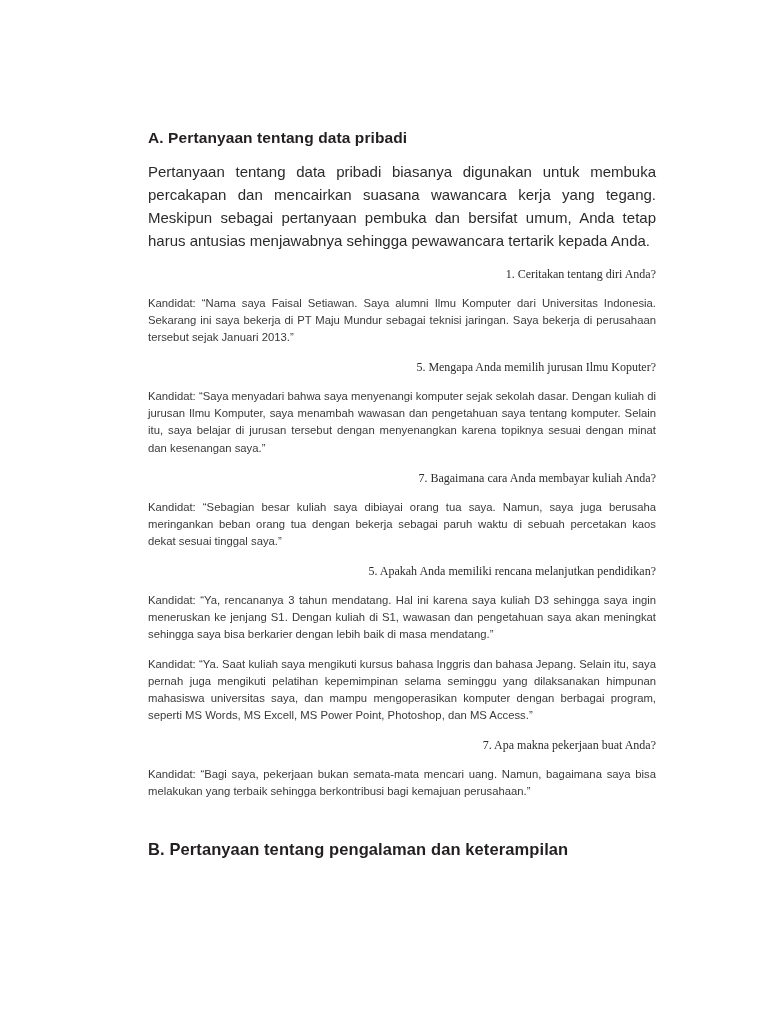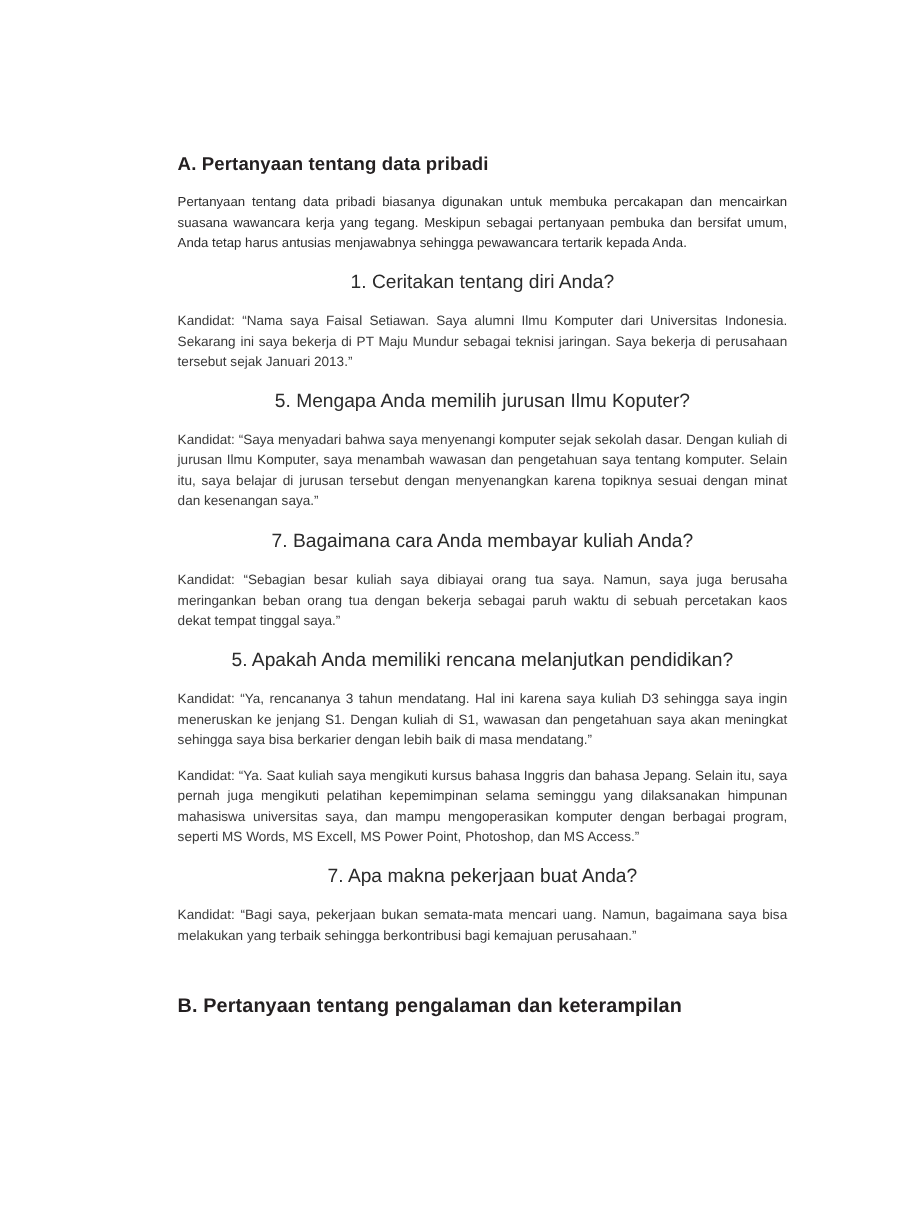--- a/index.html
+++ b/index.html
@@ -31,32 +31,33 @@
     margin: 0 0 14px 0;
     letter-spacing: 0.1px;
     line-height: 1.25;
   }
   h1.section-heading.second {
     font-size: 16.5px;
     margin-top: 38px;
     margin-bottom: 0;
   }
   p.para {
-    font-size: 11px;
+    font-size: 15px;
     line-height: 1.52;
     margin: 0 0 12px 0;
     text-align: justify;
     color: #2b2b2b;
   }
   p.question {
-    font-size: 16px;
+    font-size: 12px;
     line-height: 1.5;
     margin: 0 0 12px 0;
     color: #2b2b2b;
-    text-align: center;
+    text-align: right;
+    font-family: Liberation Serif, serif;
   }
   p.answer {
     font-size: 11.3px;
     line-height: 1.52;
     margin: 0 0 12px 0;
     text-align: justify;
     color: #3a3a3a;
   }
 </style>
 </head>
@@ -69,21 +70,21 @@
 
     <p class="para">Pertanyaan tentang data pribadi biasanya digunakan untuk membuka percakapan dan mencairkan suasana wawancara kerja yang tegang. Meskipun sebagai pertanyaan pembuka dan bersifat umum, Anda tetap harus antusias menjawabnya sehingga pewawancara tertarik kepada Anda.</p>
 
     <p class="question">1. Ceritakan tentang diri Anda?</p>
     <p class="answer">Kandidat: “Nama saya Faisal Setiawan. Saya alumni Ilmu Komputer dari Universitas Indonesia. Sekarang ini saya bekerja di PT Maju Mundur sebagai teknisi jaringan. Saya bekerja di perusahaan tersebut sejak Januari 2013.”</p>
 
     <p class="question">5. Mengapa Anda memilih jurusan Ilmu Koputer?</p>
     <p class="answer">Kandidat: “Saya menyadari bahwa saya menyenangi komputer sejak sekolah dasar. Dengan kuliah di jurusan Ilmu Komputer, saya menambah wawasan dan pengetahuan saya tentang komputer. Selain itu, saya belajar di jurusan tersebut dengan menyenangkan karena topiknya sesuai dengan minat dan kesenangan saya.”</p>
 
     <p class="question">7. Bagaimana cara Anda membayar kuliah Anda?</p>
-    <p class="answer">Kandidat: “Sebagian besar kuliah saya dibiayai orang tua saya. Namun, saya juga berusaha meringankan beban orang tua dengan bekerja sebagai paruh waktu di sebuah percetakan kaos dekat tempat tinggal saya.”</p>
+    <p class="answer">Kandidat: “Sebagian besar kuliah saya dibiayai orang tua saya. Namun, saya juga berusaha meringankan beban orang tua dengan bekerja sebagai paruh waktu di sebuah percetakan kaos dekat sesuai tinggal saya.”</p>
 
     <p class="question">5. Apakah Anda memiliki rencana melanjutkan pendidikan?</p>
     <p class="answer">Kandidat: “Ya, rencananya 3 tahun mendatang. Hal ini karena saya kuliah D3 sehingga saya ingin meneruskan ke jenjang S1. Dengan kuliah di S1, wawasan dan pengetahuan saya akan meningkat sehingga saya bisa berkarier dengan lebih baik di masa mendatang.”</p>
 
     <p class="answer">Kandidat: “Ya. Saat kuliah saya mengikuti kursus bahasa Inggris dan bahasa Jepang. Selain itu, saya pernah juga mengikuti pelatihan kepemimpinan selama seminggu yang dilaksanakan himpunan mahasiswa universitas saya, dan mampu mengoperasikan komputer dengan berbagai program, seperti MS Words, MS Excell, MS Power Point, Photoshop, dan MS Access.”</p>
 
     <p class="question">7. Apa makna pekerjaan buat Anda?</p>
     <p class="answer">Kandidat: “Bagi saya, pekerjaan bukan semata-mata mencari uang. Namun, bagaimana saya bisa melakukan yang terbaik sehingga berkontribusi bagi kemajuan perusahaan.”</p>
 
     <h1 class="section-heading second">B. Pertanyaan tentang pengalaman dan keterampilan</h1>

